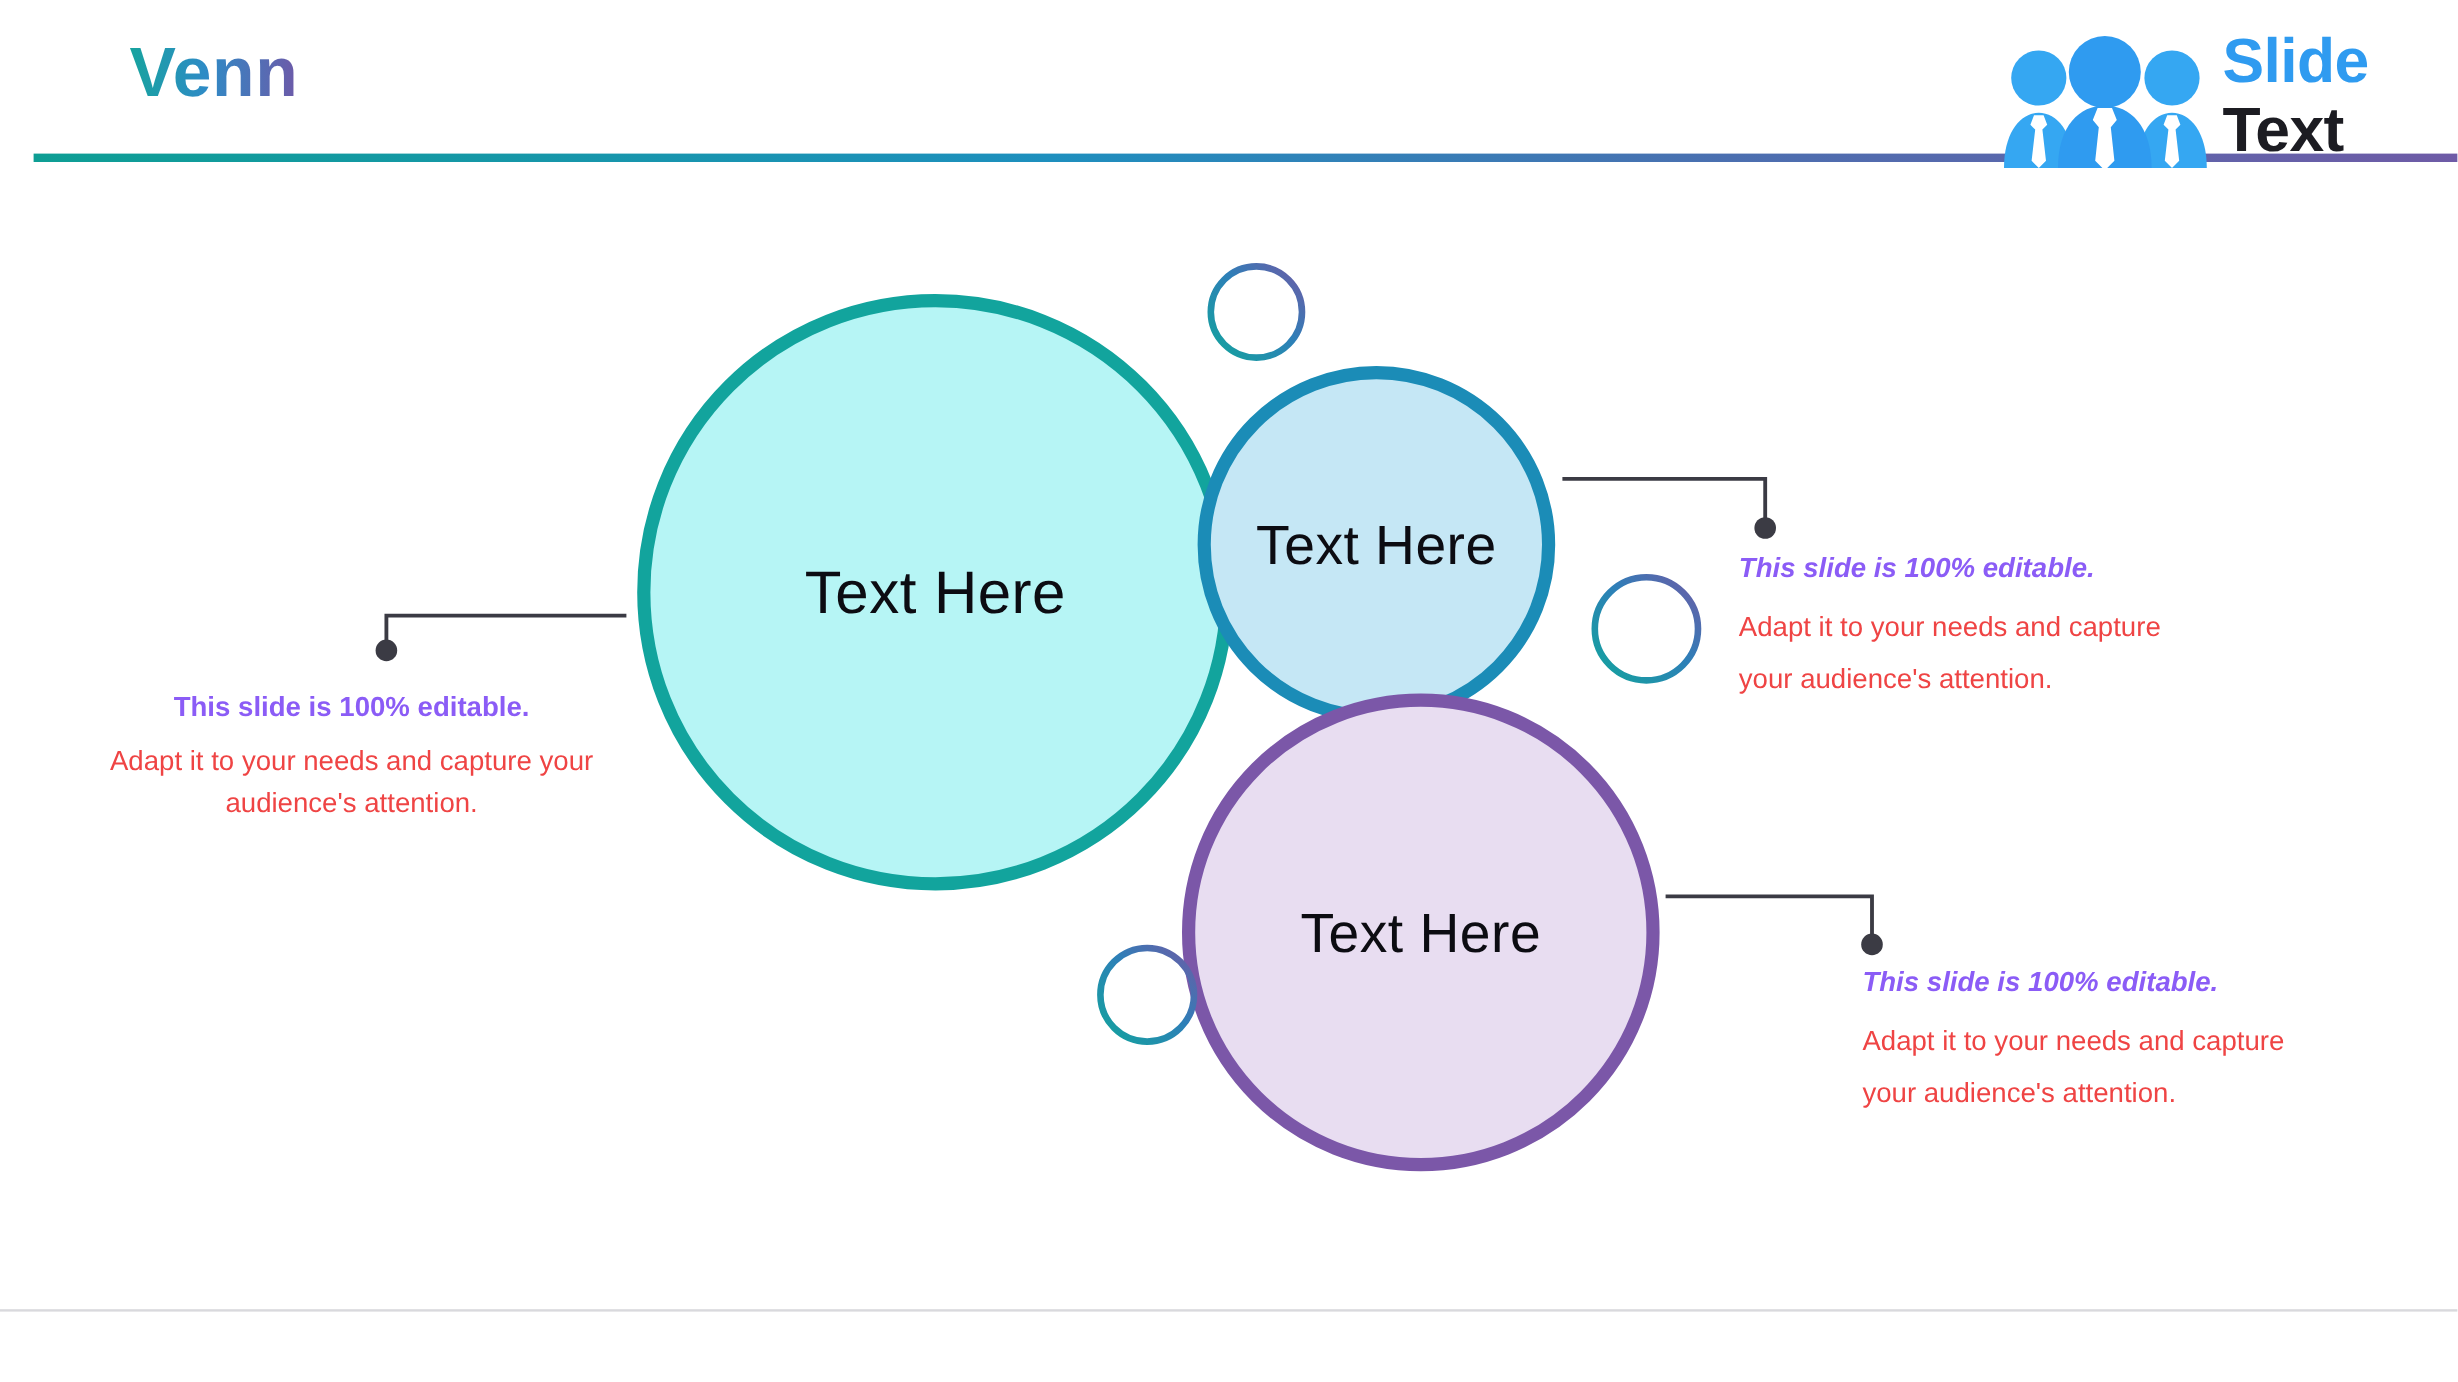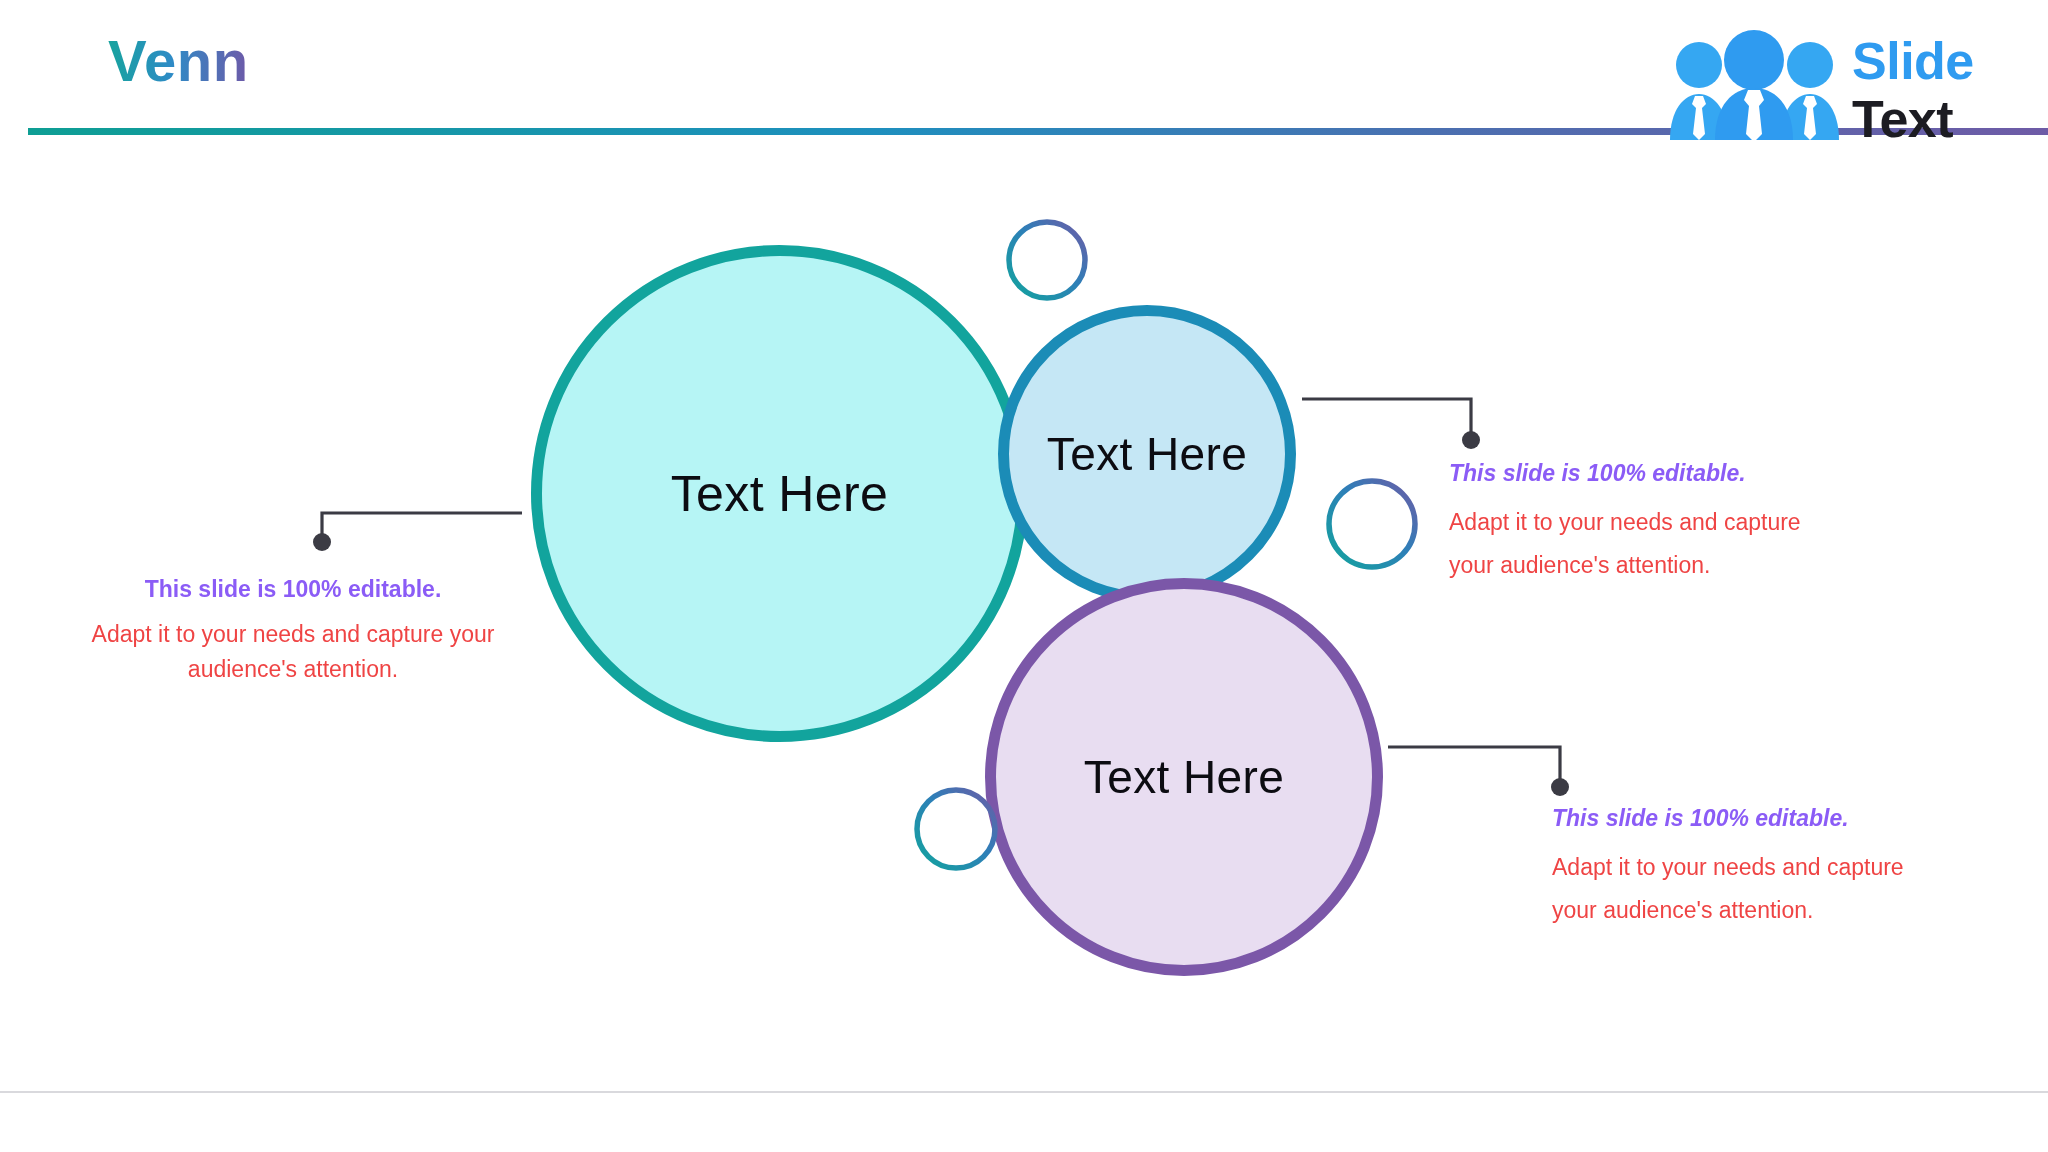--- a/index.html
+++ b/index.html
@@ -69,21 +69,21 @@
   .logo-mark {
     position: absolute;
     left: 0px;
     top: 16px;
     width: 185px;
     height: 110px;
   }
   .logo-words {
     position: absolute;
     left: 190px;
-    top: 20px;
+    top: 10px;
     width: 190px;
     height: 124px;
     text-align: center;
   }
   .logo-slide {
     position: absolute;
     left: 0;
     top: 0;
     font-size: 52px;
     font-weight: bold;

